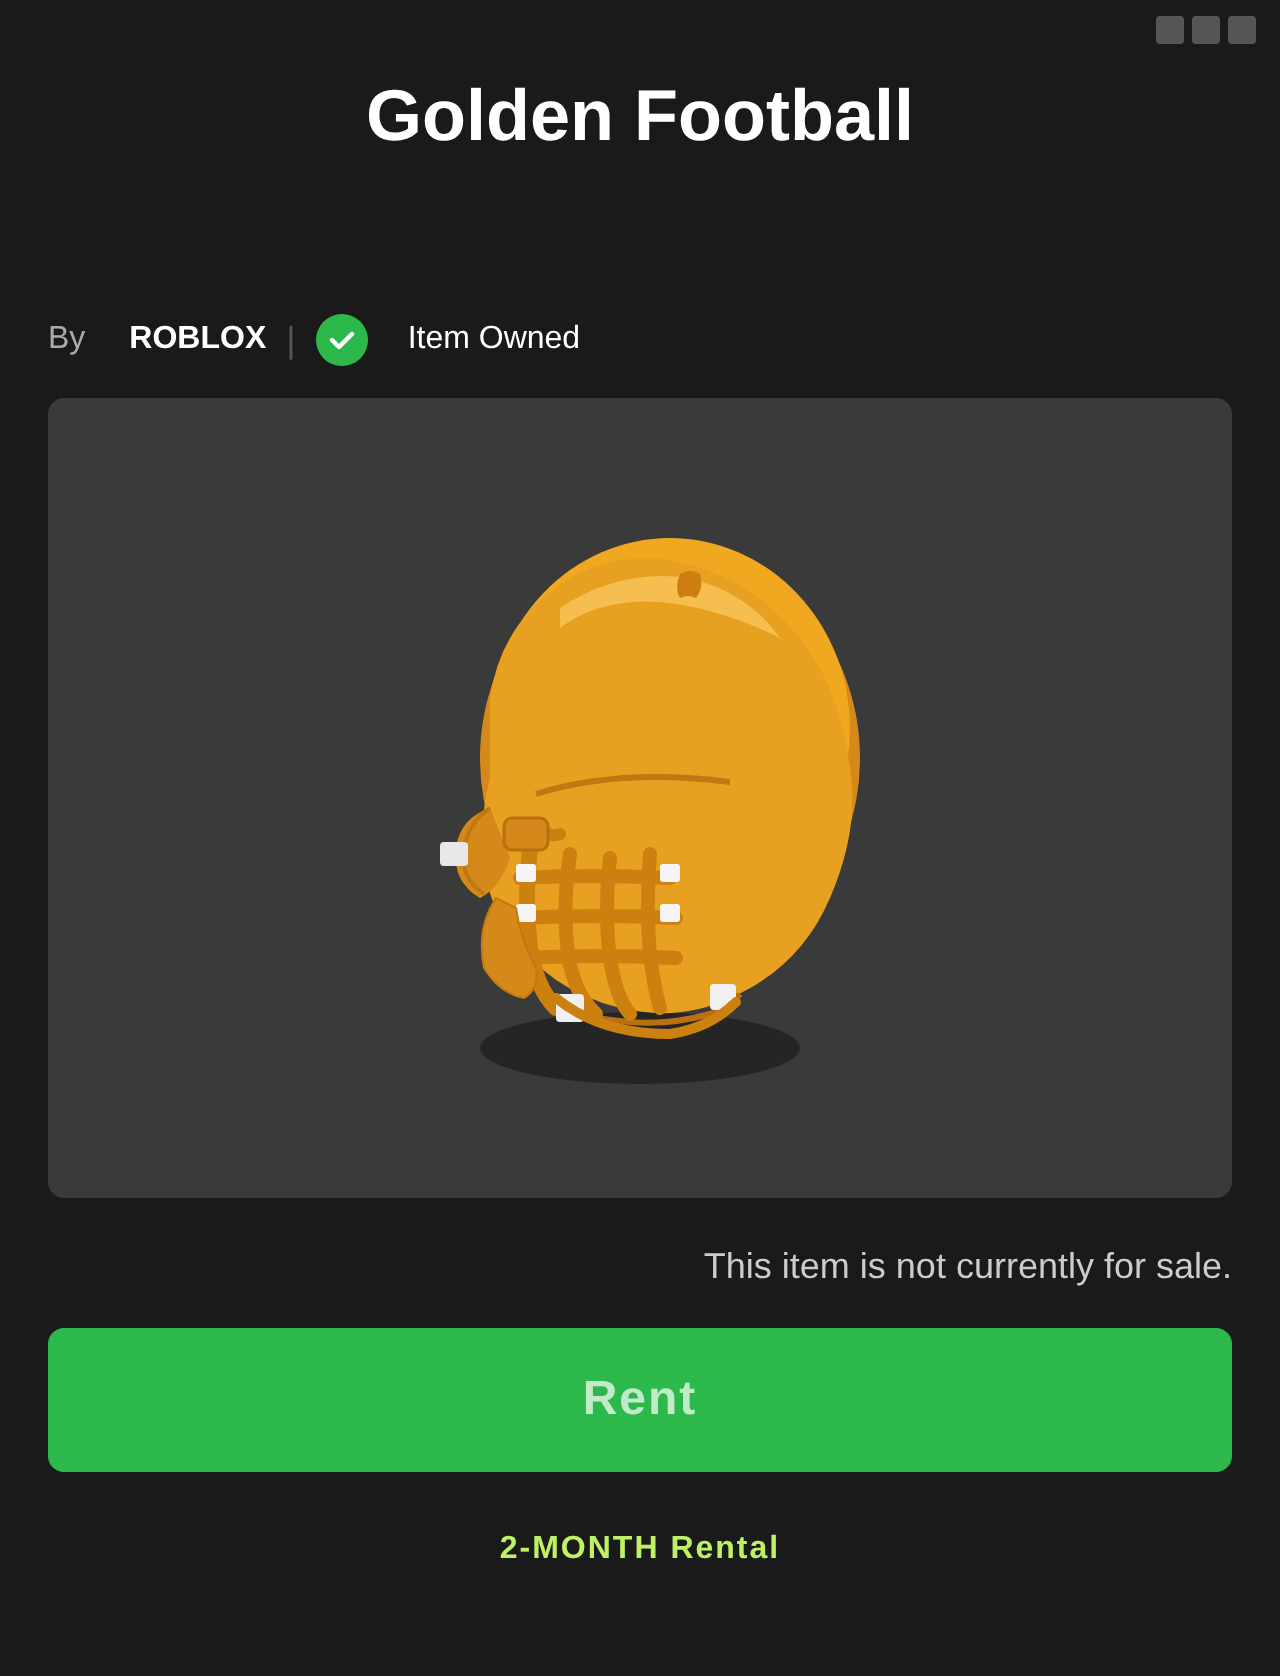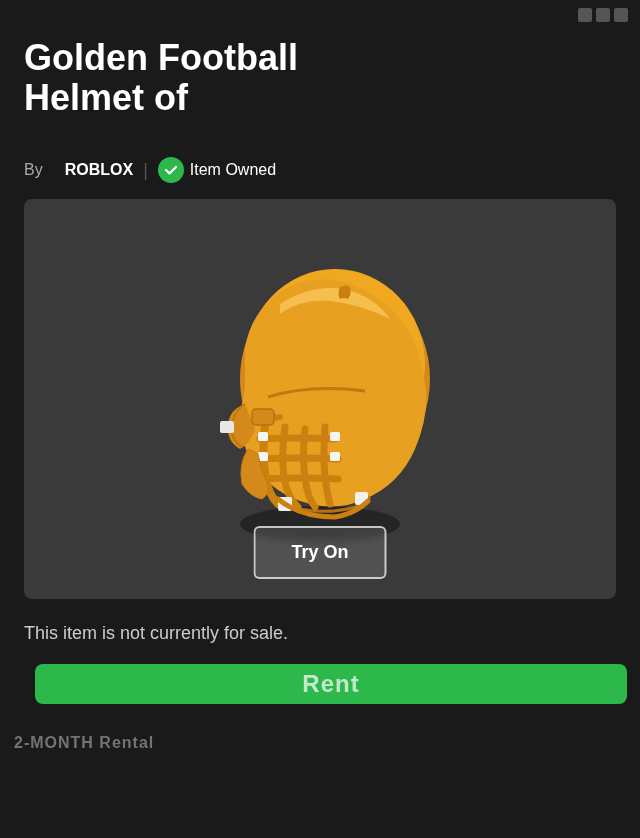--- a/index.html
+++ b/index.html
@@ -26,20 +26,21 @@
 
     .top-bar-dot {
       width: 14px;
       height: 14px;
       background: #555;
       border-radius: 2px;
     }
 
     .header-section {
       padding: 8px 24px 16px 24px;
+      text-align: center;
     }
 
     .item-title {
       font-size: 36px;
       font-weight: 900;
       line-height: 1.1;
       color: #ffffff;
       margin-bottom: 14px;
     }
 
@@ -64,21 +65,21 @@
     }
 
     .meta-divider {
       color: #555;
       font-size: 18px;
     }
 
     .owned-badge {
       display: flex;
       align-items: center;
-      gap: 6px;
+      gap: 20px;
     }
 
     .owned-check {
       width: 26px;
       height: 26px;
       background: #2db84b;
       border-radius: 50%;
       display: flex;
       align-items: center;
       justify-content: center;
@@ -134,57 +135,58 @@
     }
 
     .sale-info {
       padding: 24px 24px 16px 24px;
     }
 
     .sale-text {
       font-size: 18px;
       color: #cccccc;
       margin-bottom: 20px;
+      text-align: right;
     }
 
     .rent-button {
       width: 100%;
       background: #2db84b;
       color: rgba(255,255,255,0.7);
       border: none;
       border-radius: 8px;
-      padding: 6px;
+      padding: 22px;
       font-size: 24px;
       font-weight: 700;
       cursor: pointer;
       letter-spacing: 1px;
-      margin-left: 11px;
     }
 
     .rental-period {
+      text-align: center;
       padding: 14px;
       font-size: 16px;
-      color: #737373;
+      color: #bef264;
       font-weight: 600;
       letter-spacing: 1px;
     }
   </style>
 </head>
 <body>
 
 <div class="top-bar">
   <div class="top-bar-dot"></div>
   <div class="top-bar-dot"></div>
   <div class="top-bar-dot"></div>
 </div>
 
 <div class="header-section">
   <h1 class="item-title">
     <span>Golden Football</span><br>
-    <span>Helmet of</span><br>
+    <br>
   </h1>
 
   <div class="item-meta">
     <span class="by-label">By</span>
     <span class="creator-name">ROBLOX</span>
     <span class="meta-divider">|</span>
     <div class="owned-badge">
       <div class="owned-check">
         <svg viewBox="0 0 14 14" fill="none" xmlns="http://www.w3.org/2000/svg">
           <path d="M2 7L5.5 10.5L12 4" stroke="white" stroke-width="2.2" stroke-linecap="round" stroke-linejoin="round"></path>
@@ -242,21 +244,20 @@
       <rect x="140" y="183" width="10" height="9" rx="1.5" fill="#f5f5f5"></rect>
       <rect x="140" y="203" width="10" height="9" rx="1.5" fill="#f5f5f5"></rect>
 
       <path d="M58 200 Q48 215 52 235 Q60 248 72 250 Q80 245 78 235 Q70 220 68 205Z" fill="#D4891A" stroke="#C07810" stroke-width="1"></path>
 
       <path d="M78 148 Q120 135 175 142" stroke="#C07810" stroke-width="3" fill="none"></path>
     </svg>
   </div>
 
   <div class="preview-buttons">
-    <button class="preview-btn">Try On</button>
   </div>
 </div>
 
 <div class="sale-info">
   <p class="sale-text">This item is not currently for sale.</p>
   <button class="rent-button">Rent</button>
 </div>
 
 <div class="rental-period">2-MONTH Rental</div>
 

